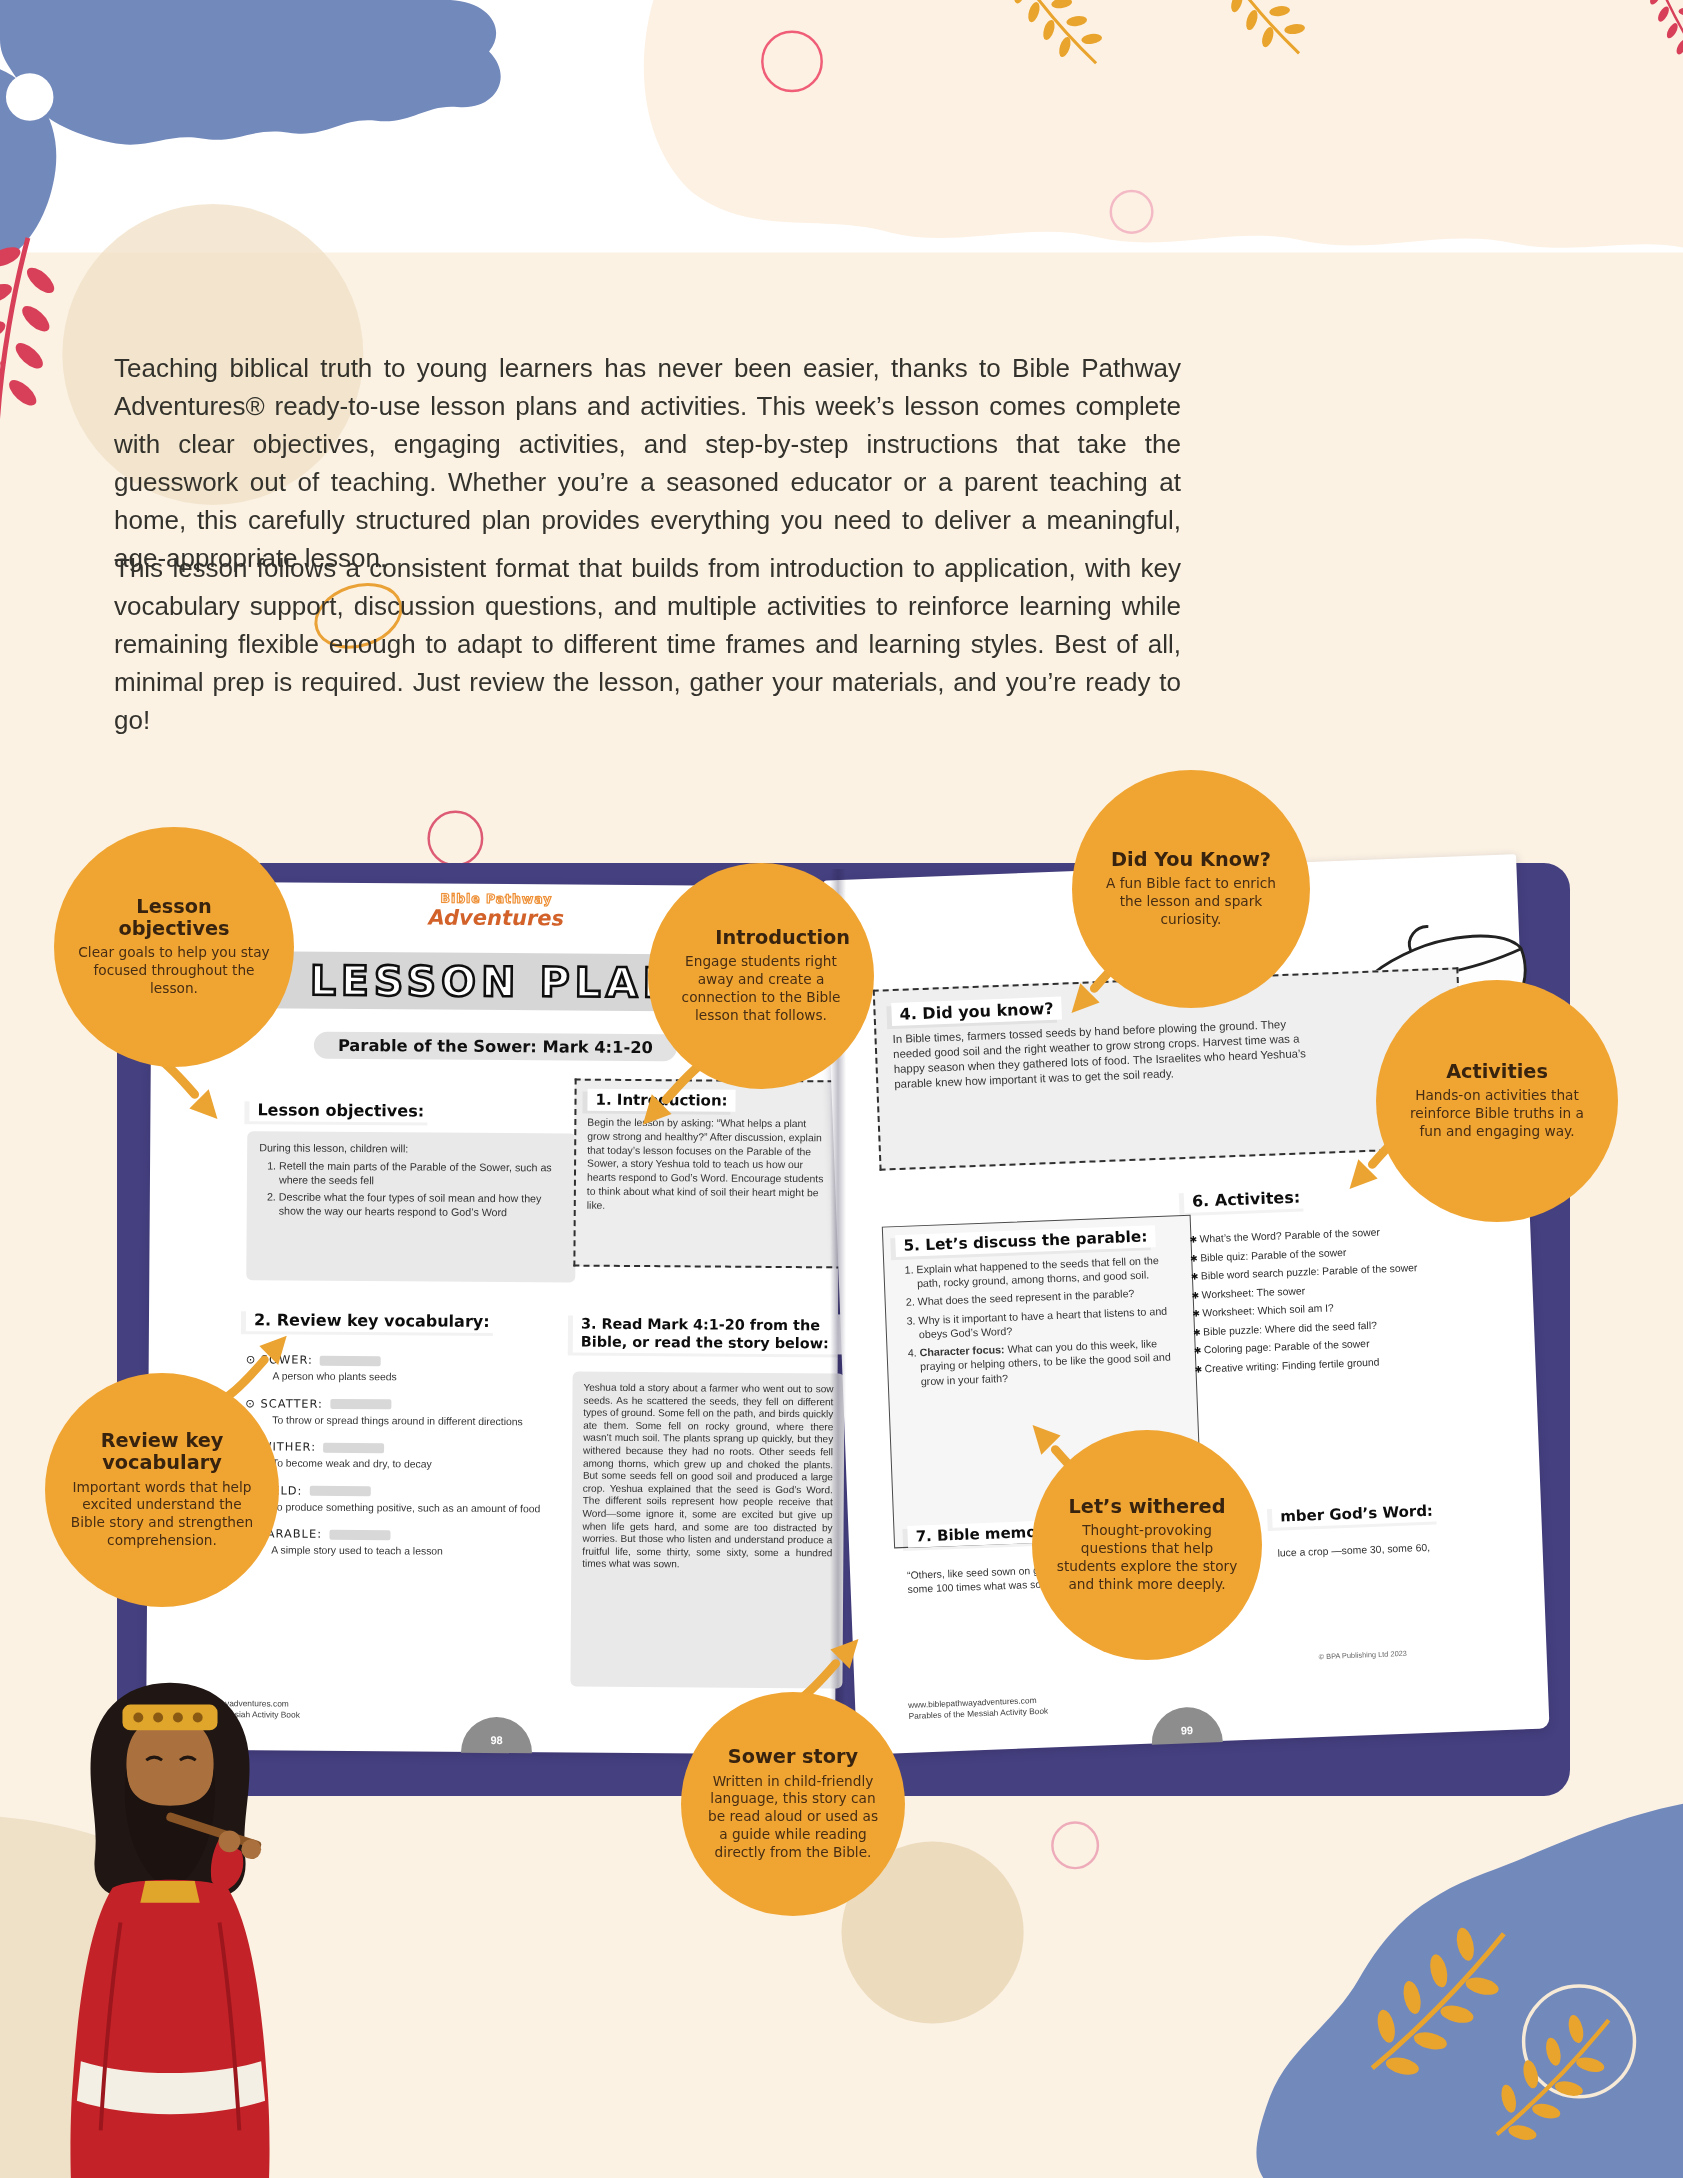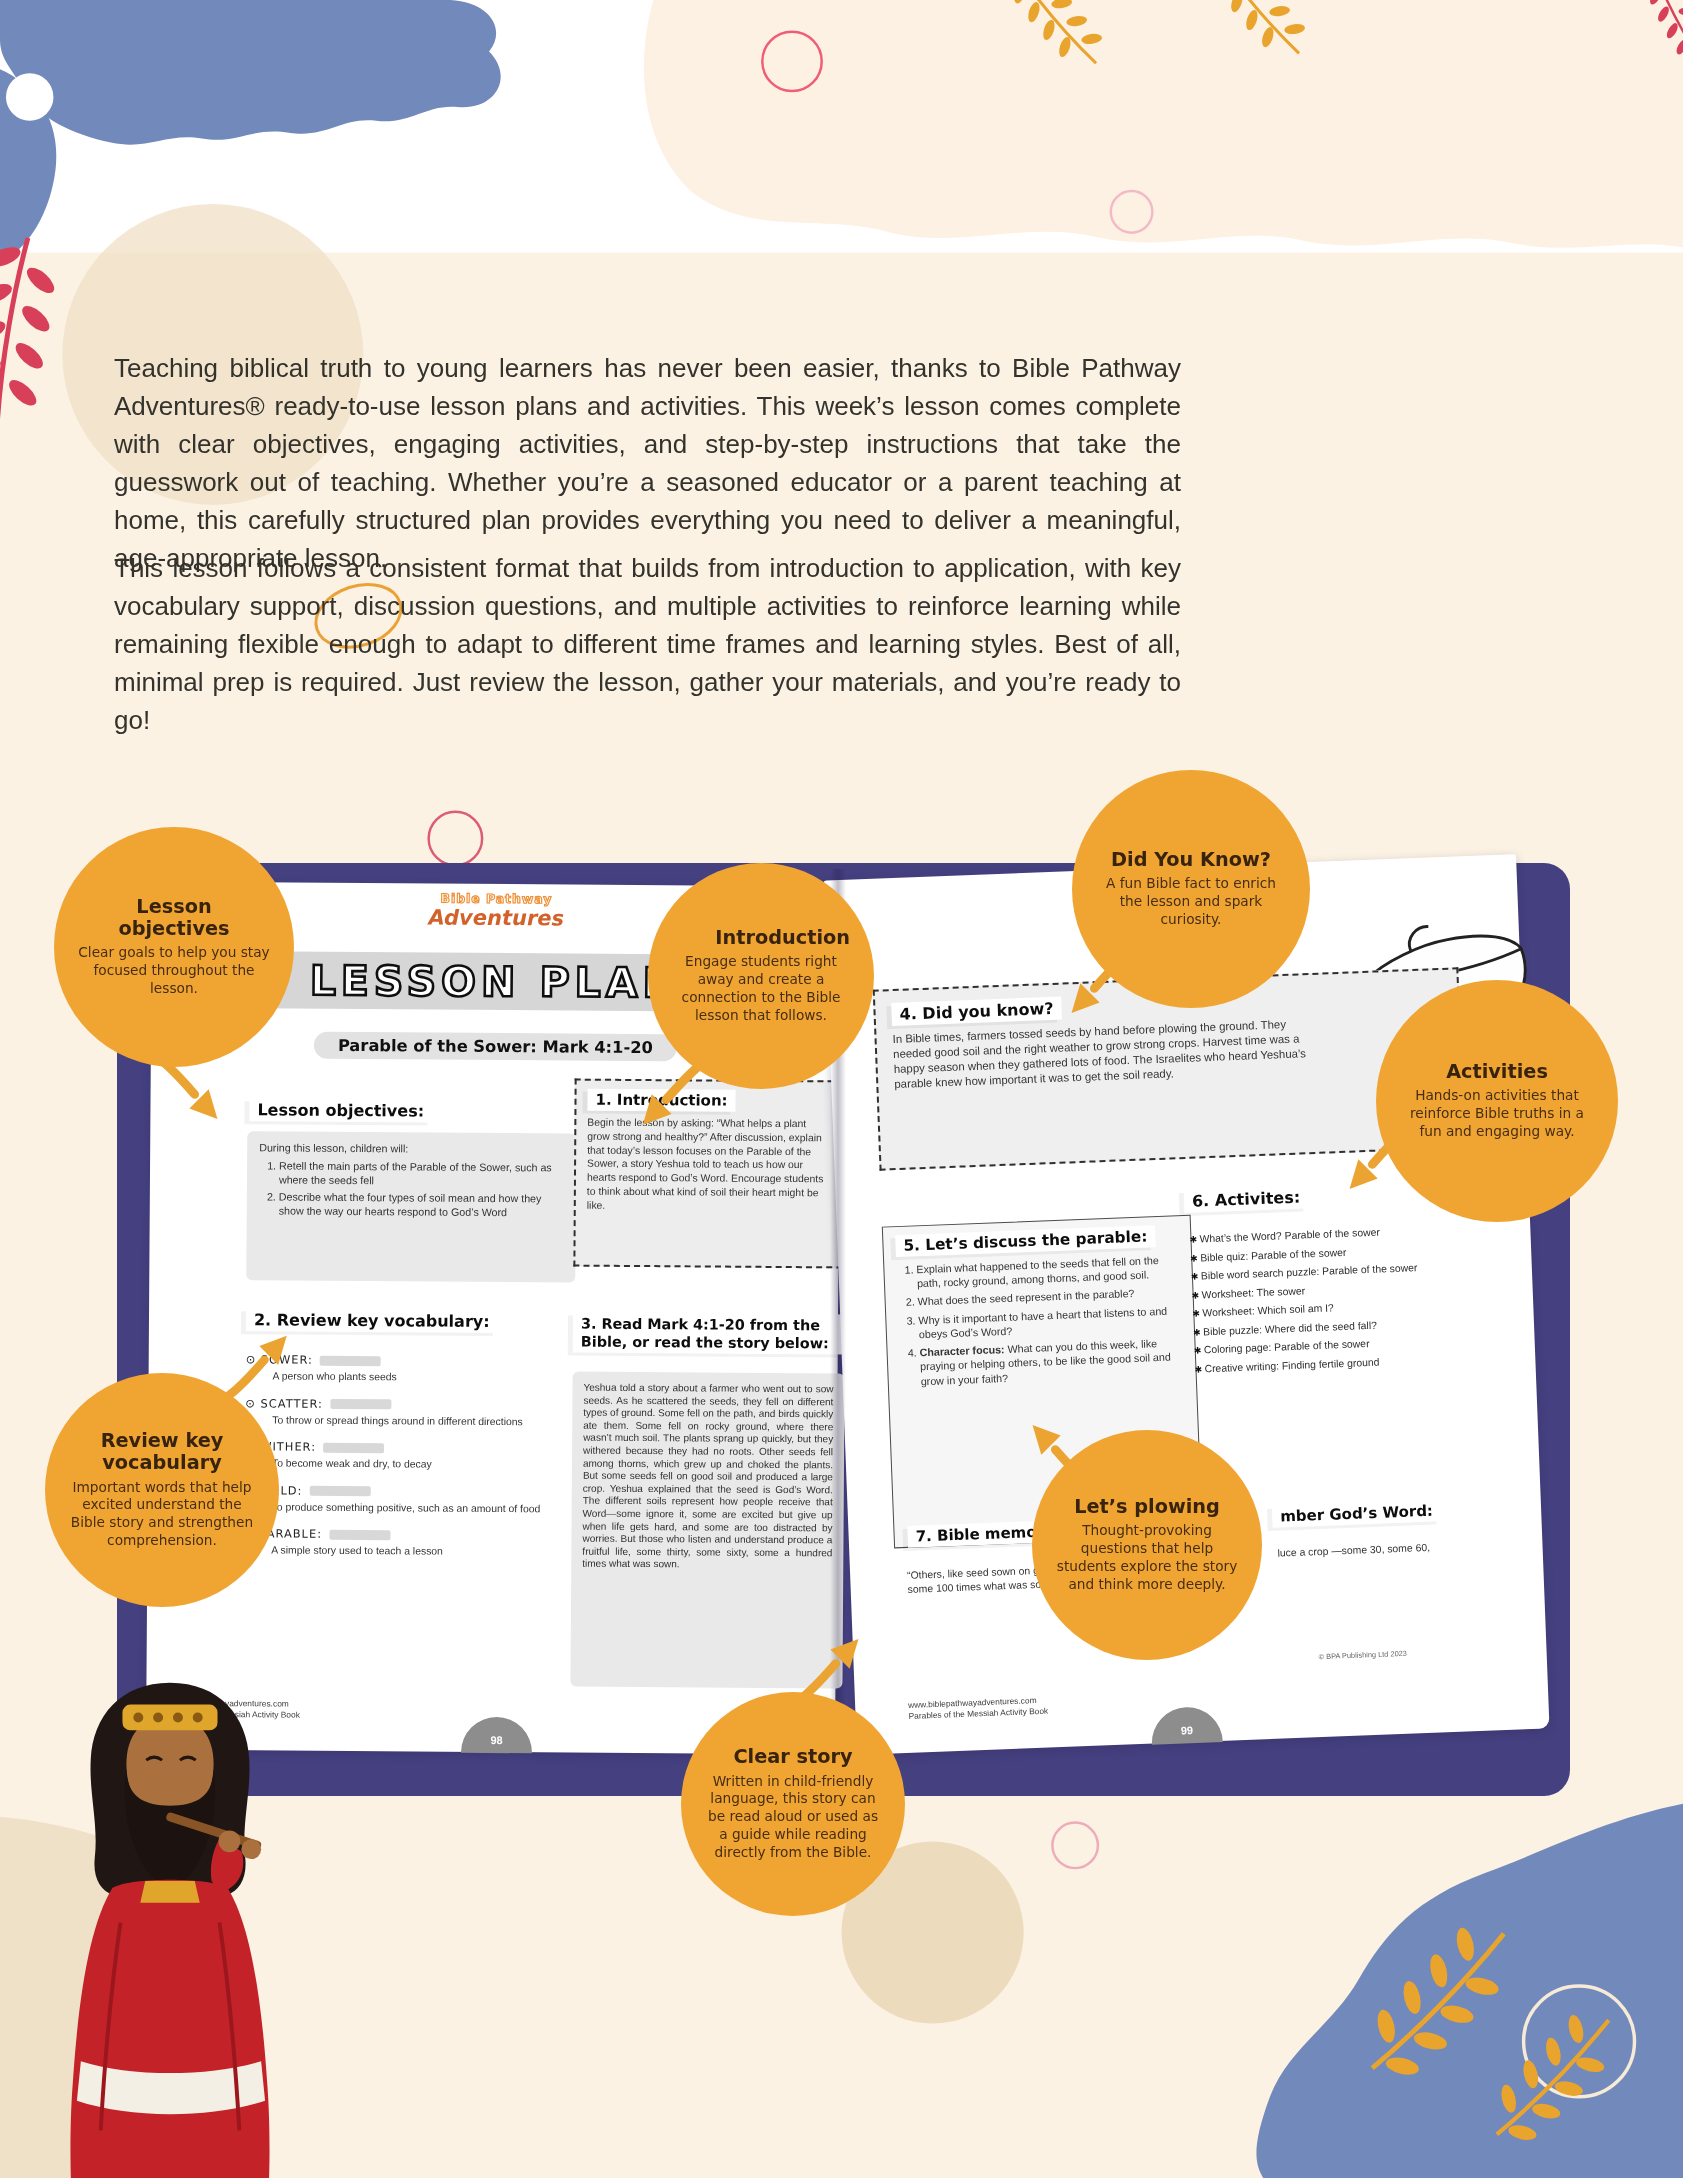--- a/index.html
+++ b/index.html
@@ -328,25 +328,25 @@
   </div>
   <div class="co" style="left:1376px;top:980px;width:242px;height:242px;">
     <div class="co-t">Activities</div>
     <div class="co-b">Hands-on activities that reinforce Bible truths in a fun and engaging way.</div>
   </div>
   <div class="co" style="left:45px;top:1373px;width:234px;height:234px;">
     <div class="co-t">Review key vocabulary</div>
     <div class="co-b">Important words that help excited understand the Bible story and strengthen comprehension.</div>
   </div>
   <div class="co" style="left:1032px;top:1430px;width:230px;height:230px;">
-    <div class="co-t">Let’s plowing</div>
+    <div class="co-t">Let’s withered</div>
     <div class="co-b">Thought-provoking questions that help students explore the story and think more deeply.</div>
   </div>
   <div class="co" style="left:681px;top:1692px;width:224px;height:224px;">
-    <div class="co-t">Clear story</div>
+    <div class="co-t">Sower story</div>
     <div class="co-b">Written in child-friendly language, this story can be read aloud or used as a guide while reading directly from the Bible.</div>
   </div>
 
   <svg class="character" viewBox="0 0 240 520">
     <path d="M120 18 C70 18 42 52 40 95 C38 130 48 160 44 195 C42 215 50 228 62 232 L178 232 C190 228 198 215 196 195 C192 160 202 130 200 95 C198 52 170 18 120 18 Z" fill="#201614"></path>
     <path d="M120 52 C90 52 76 72 76 100 C76 130 90 152 120 152 C150 152 164 130 164 100 C164 72 150 52 120 52 Z" fill="#aa713f"></path>
     <rect x="72" y="40" width="96" height="26" rx="8" fill="#e0a62b"></rect>
     <circle cx="88" cy="53" r="5" fill="#8a5a12"></circle>
     <circle cx="108" cy="53" r="5" fill="#8a5a12"></circle>
     <circle cx="128" cy="53" r="5" fill="#8a5a12"></circle>

